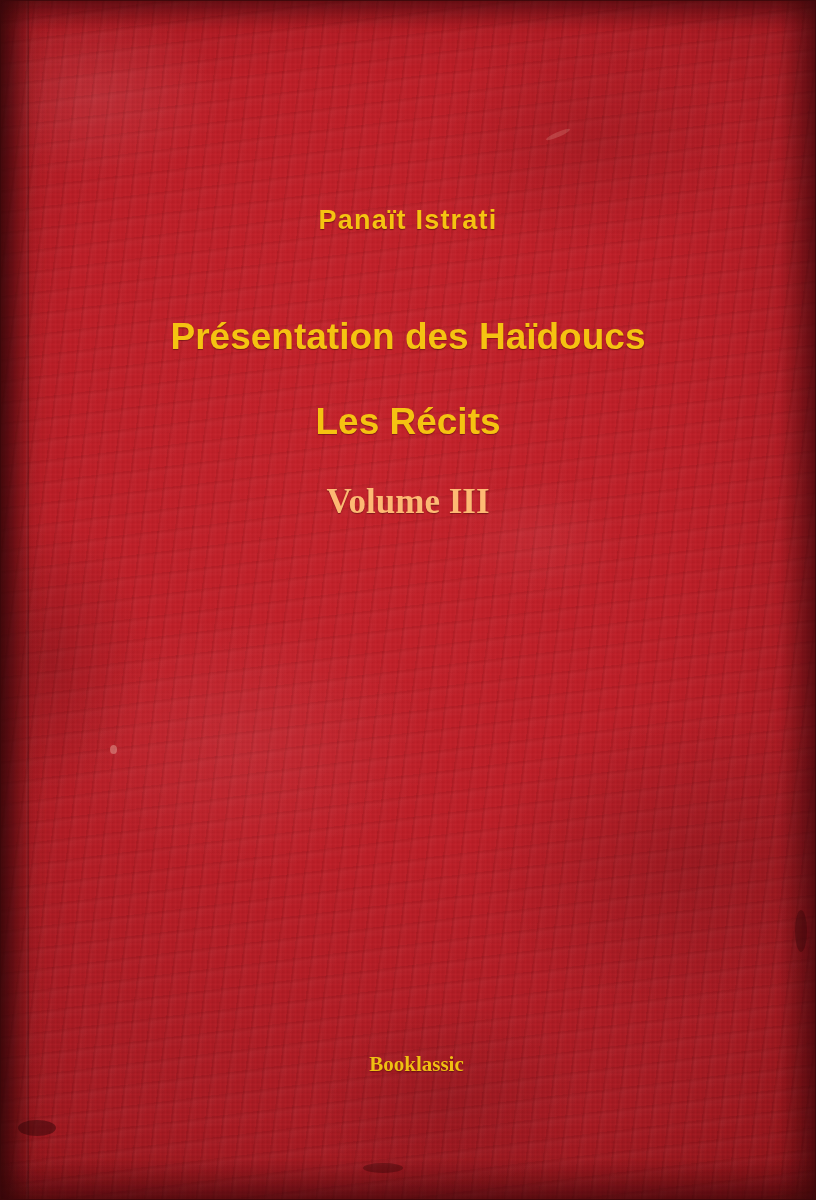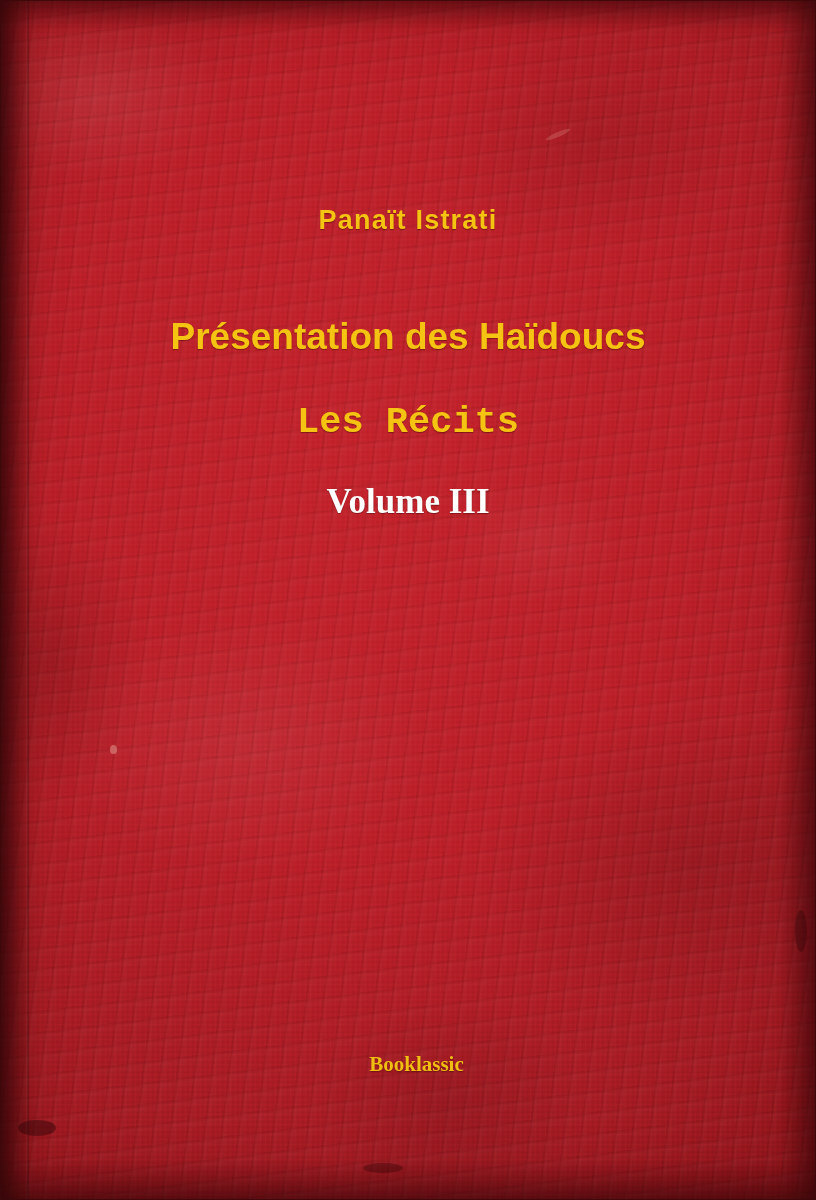--- a/index.html
+++ b/index.html
@@ -168,36 +168,36 @@
     font-weight: bold;
     font-size: 37px;
     color: #f5c311;
     text-shadow: 0 1px 1px rgba(70,10,10,0.5);
     text-align: center;
     line-height: 1.2;
   }
 
   .subtitle {
     margin-top: 38px;
-    font-family: Liberation Mono, monospace;
+    font-family: Liberation Sans, sans-serif;
     font-weight: bold;
     font-size: 37px;
     color: #f5c311;
     text-shadow: 0 1px 1px rgba(70,10,10,0.5);
     text-align: center;
     line-height: 1.36;
   }
   .subtitle .line2 { display: block; }
 
   .volume {
     margin-top: 34px;
     font-family: "Liberation Serif", serif;
     font-weight: bold;
     font-size: 35px;
-    color: #ffffff;
+    color: #fdba74;
     text-shadow: 0 1px 1px rgba(70,10,10,0.5);
     text-align: center;
   }
 
   .publisher {
     position: absolute;
     left: 0; right: 0;
     top: 1052px;
     font-family: "Liberation Serif", serif;
     font-weight: bold;

